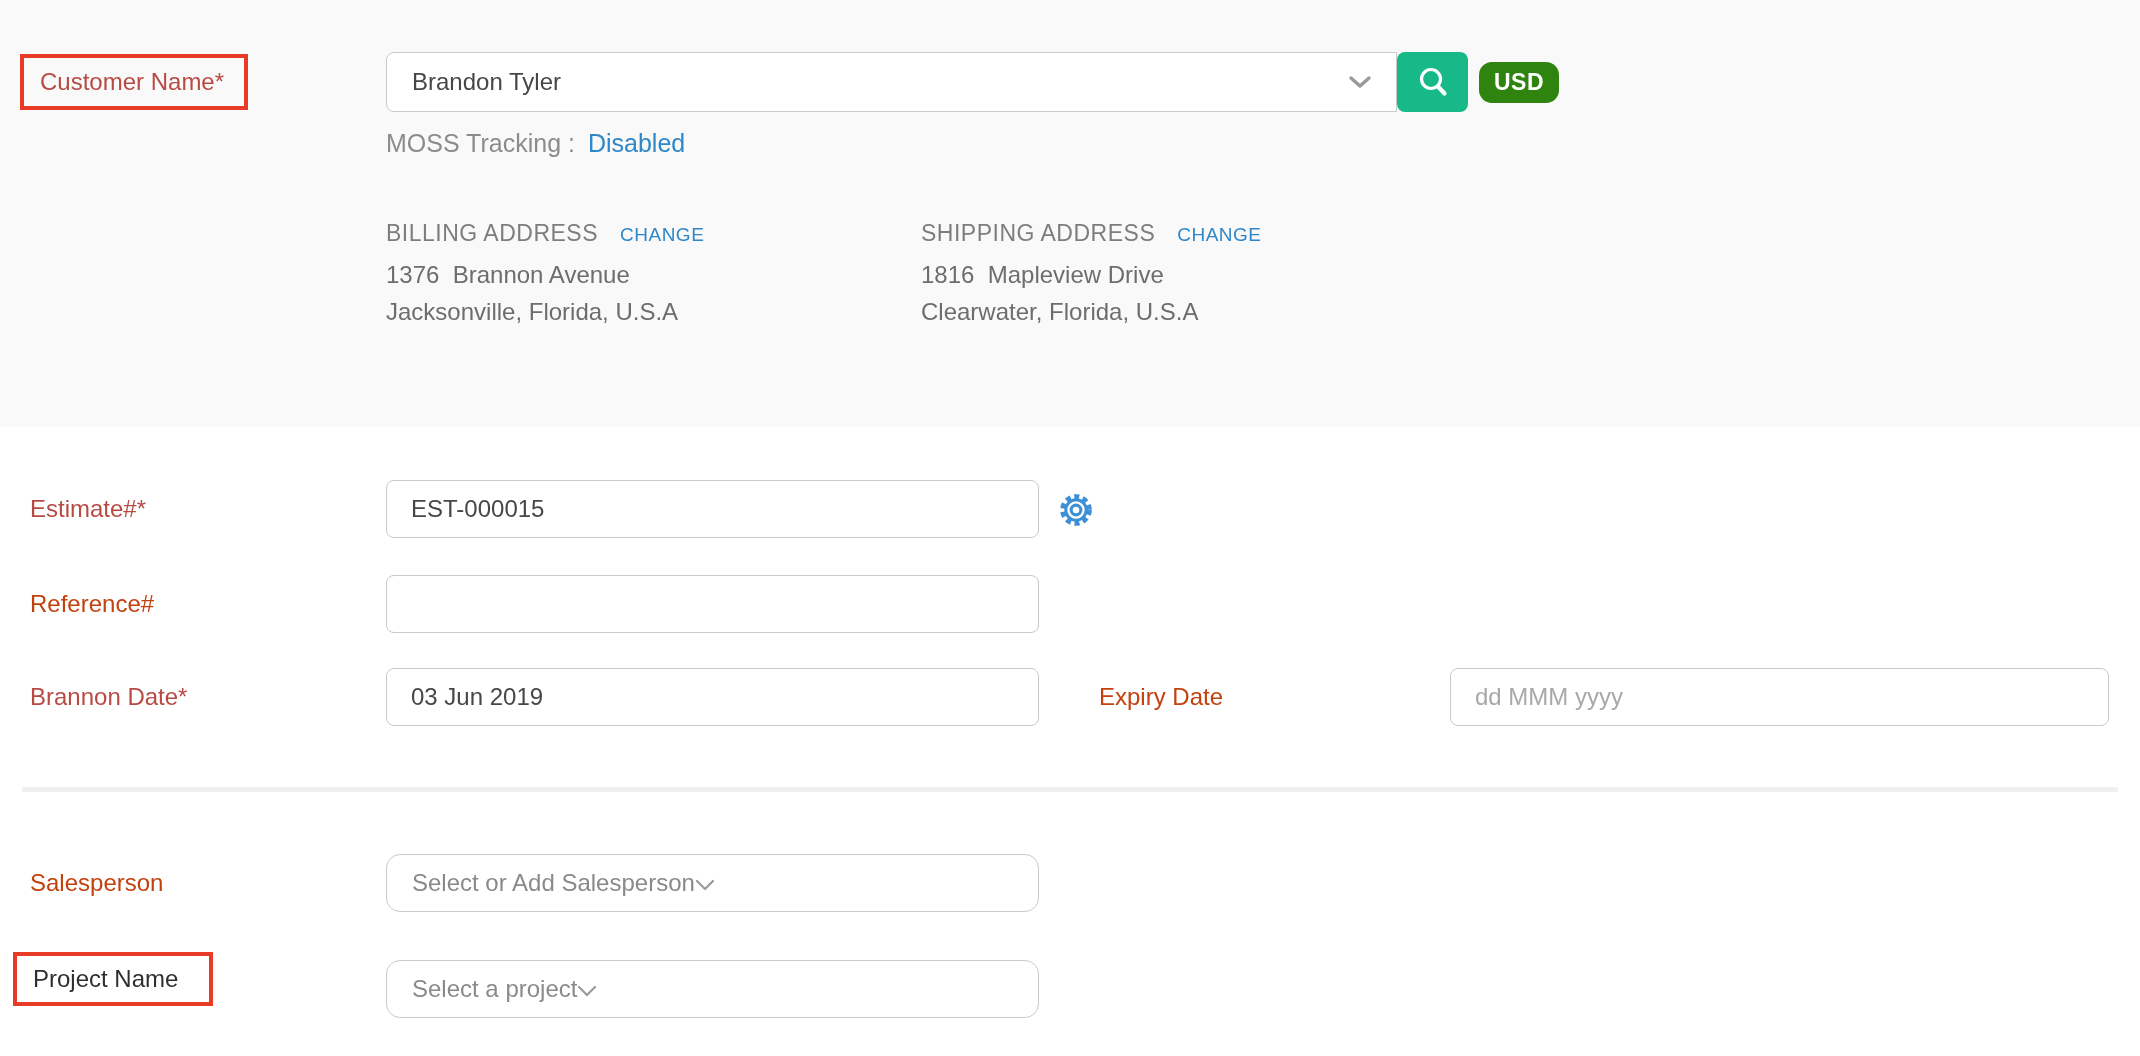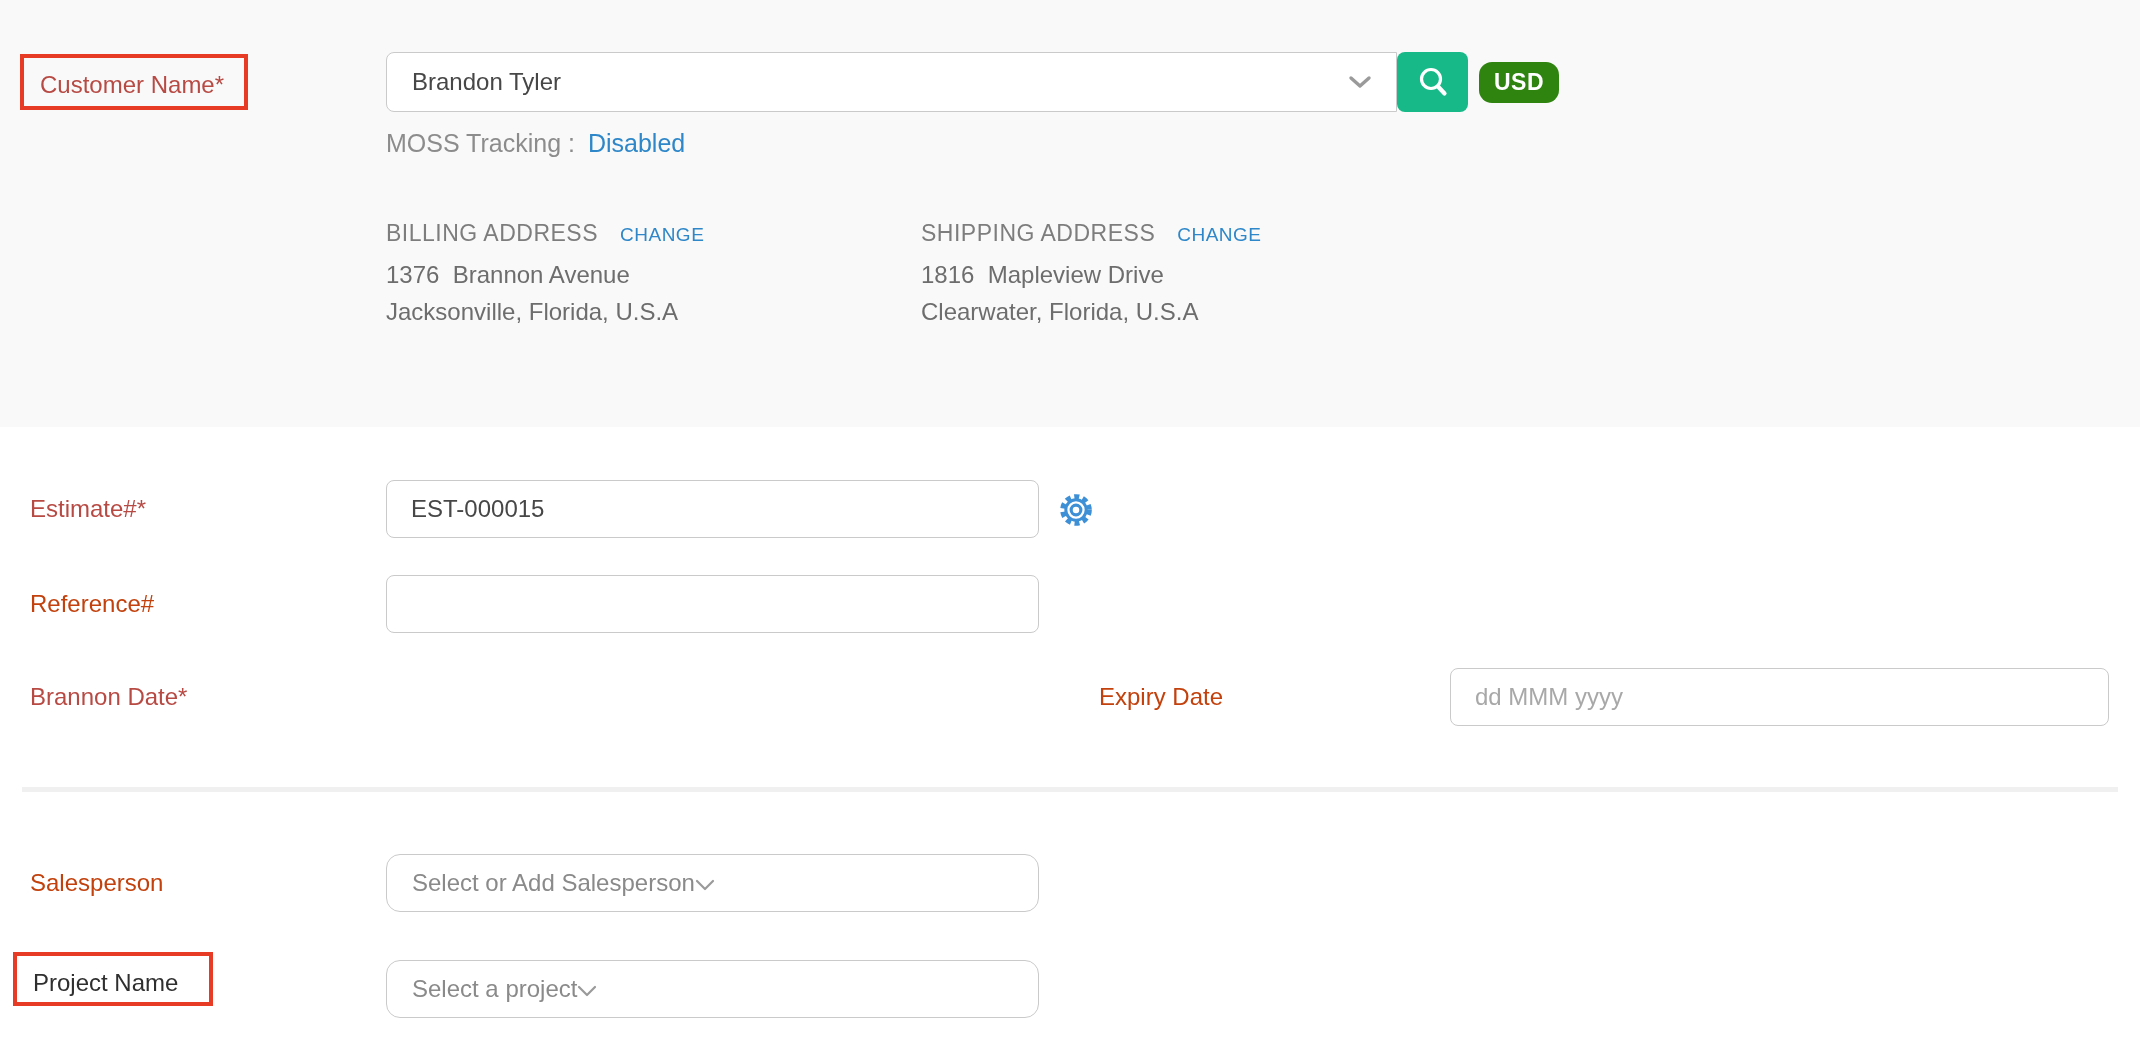--- a/index.html
+++ b/index.html
@@ -19,22 +19,22 @@
   .top-panel {
     position: absolute;
     left: 0; top: 0;
     width: 2140px; height: 427px;
     background: #f9f9f9;
   }
   .annot-box {
     position: absolute;
     border: 4px solid #e83b26;
     display: flex;
-    align-items: flex-start;
-    padding: 13px 16px;
+    align-items: center;
+    padding: 0 16px;
     background: transparent;
   }
   #customer-label-box {
     left: 20px; top: 54px;
     width: 228px; height: 56px;
   }
   #customer-label-box span {
     color: #b84a44;
     font-size: 24px;
   }
@@ -269,20 +269,21 @@
         <circle cx="12" cy="12" r="6.1" stroke="#3d8fd6" stroke-width="1.8"></circle>
         <circle cx="12" cy="12" r="2.9" stroke="#3d8fd6" stroke-width="1.9"></circle>
       </svg>
     </span>
   </button>
 
   <div class="field-label" id="reference-label">Reference#</div>
   <input class="text-input" id="reference-input" type="text" value="" style="">
 
   <div class="field-label required" id="estimate-date-label">Brannon Date*</div>
+  <input class="text-input" id="estimate-date-input" type="text" value="03 Jun 2019" style="">
 
   <div class="field-label" id="expiry-date-label">Expiry Date</div>
   <input class="text-input" id="expiry-date-input" type="text" placeholder="dd MMM yyyy" style="">
 
   <div class="divider"></div>
 
   <div class="field-label" id="salesperson-label">Salesperson</div>
   <div class="select-box" id="salesperson-select">
     <span>Select or Add Salesperson</span>
     <span class="chev">

